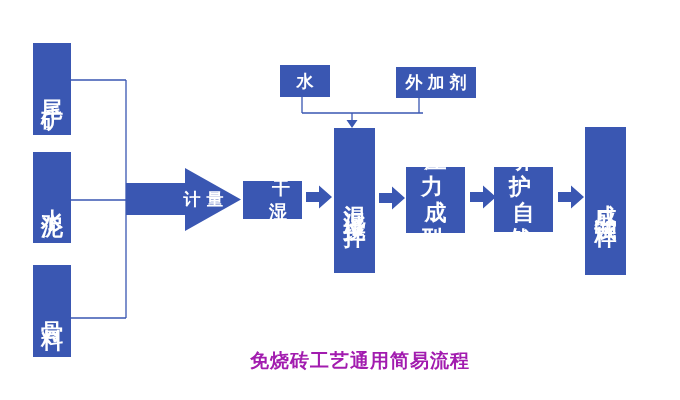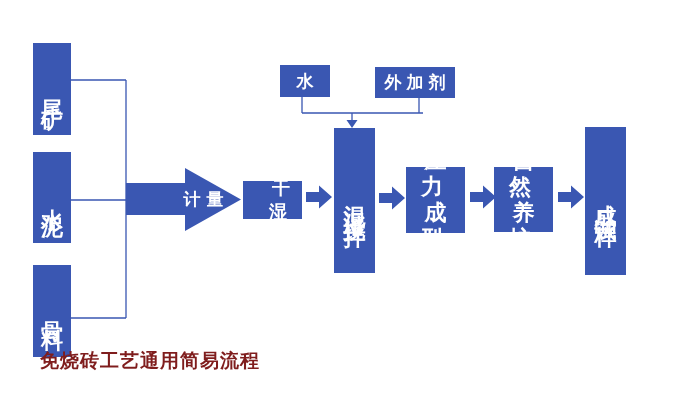--- a/index.html
+++ b/index.html
@@ -36,21 +36,22 @@
   .metering-label {
     position: absolute;
     left: 126px; top: 183px; width: 59px; height: 32px;
     color: #ffffff; font-weight: bold; font-size: 17px;
     letter-spacing: 6px; text-indent: 6px;
     display: flex; align-items: center; justify-content: center; margin-left: 48px;
   }
   .caption {
     position: absolute;
     left: 40px; top: 348px; width: 640px;
-    color: #7f1d1d;
+    text-align: center;
+    color: #a21caf;
     font-size: 19px;
     font-weight: bold;
     letter-spacing: 1px;
   }
 </style>
 </head>
 <body>
 
 <div class="canvas">
 
@@ -67,39 +68,39 @@
     <polygon points="379,193 392,193 392,186.5 405,198 392,209.5 392,203 379,203" fill="#3a57b2"></polygon>
     <polygon points="470,192 483,192 483,185.5 496,197 483,208.5 483,202 470,202" fill="#3a57b2"></polygon>
     <polygon points="558,192 571,192 571,185.5 584,197 571,208.5 571,202 558,202" fill="#3a57b2"></polygon>
   </svg>
 
   <div class="node vtext" style="left:33px; top:43px; width:38px; height:92px;">尾矿</div>
   <div class="node vtext" style="left:33px; top:152px; width:38px; height:91px;">水泥</div>
   <div class="node vtext" style="left:33px; top:265px; width:38px; height:92px;">骨料</div>
 
   <div class="node node-water" style="left:280px; top:65px; width:50px; height:32px;">水</div>
-  <div class="node node-admixture" style="left:375px; top:67px; width:80px; height:31px;">外加剂</div>
+  <div class="node node-admixture" style="left:396px; top:67px; width:80px; height:31px;">外加剂</div>
 
   <div class="metering-label">计量</div>
 
   <div class="node hspace" style="left:243px; top:181px; width:59px; height:38px; font-size:18px;padding-left:17px;">干湿</div>
 
   <div class="node vtext" style="left:334px; top:128px; width:41px; height:145px;">混湿搅拌</div>
 
   <div class="node" style="left:406px; top:167px; width:59px; height:66px;">
     <div>
       <span class="line">压力</span>
       <span class="line">成型</span>
     </div>
   </div>
 
   <div class="node" style="left:494px; top:167px; width:59px; height:65px;">
     <div>
+      <span class="line">养护</span>
       <span class="line">自然</span>
-      <span class="line">养护</span>
     </div>
   </div>
 
   <div class="node vtext" style="left:585px; top:127px; width:41px; height:148px;">成品试样</div>
 
   <div class="caption">免烧砖工艺通用简易流程</div>
 
 </div>
 
 </body></html>

